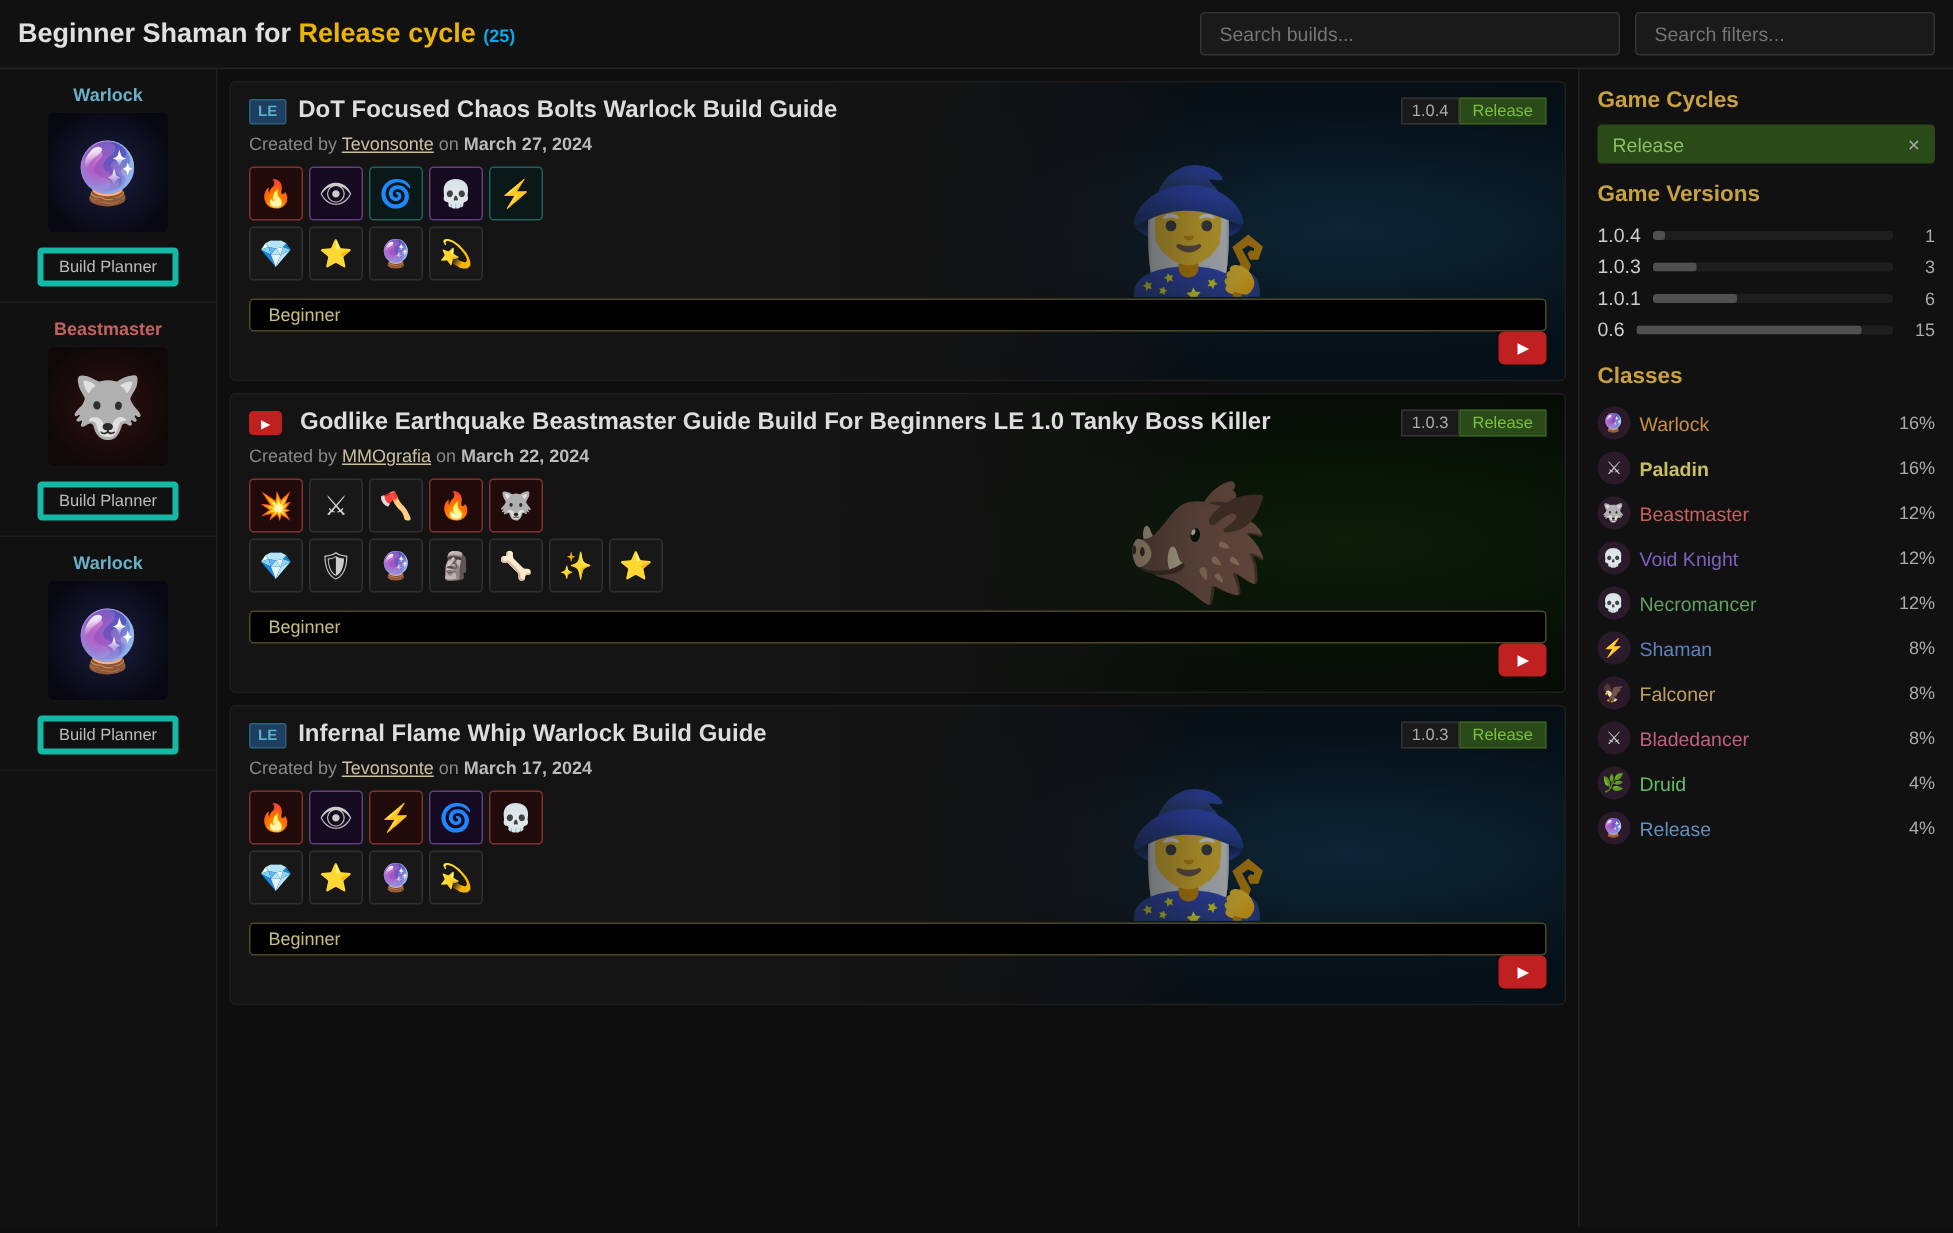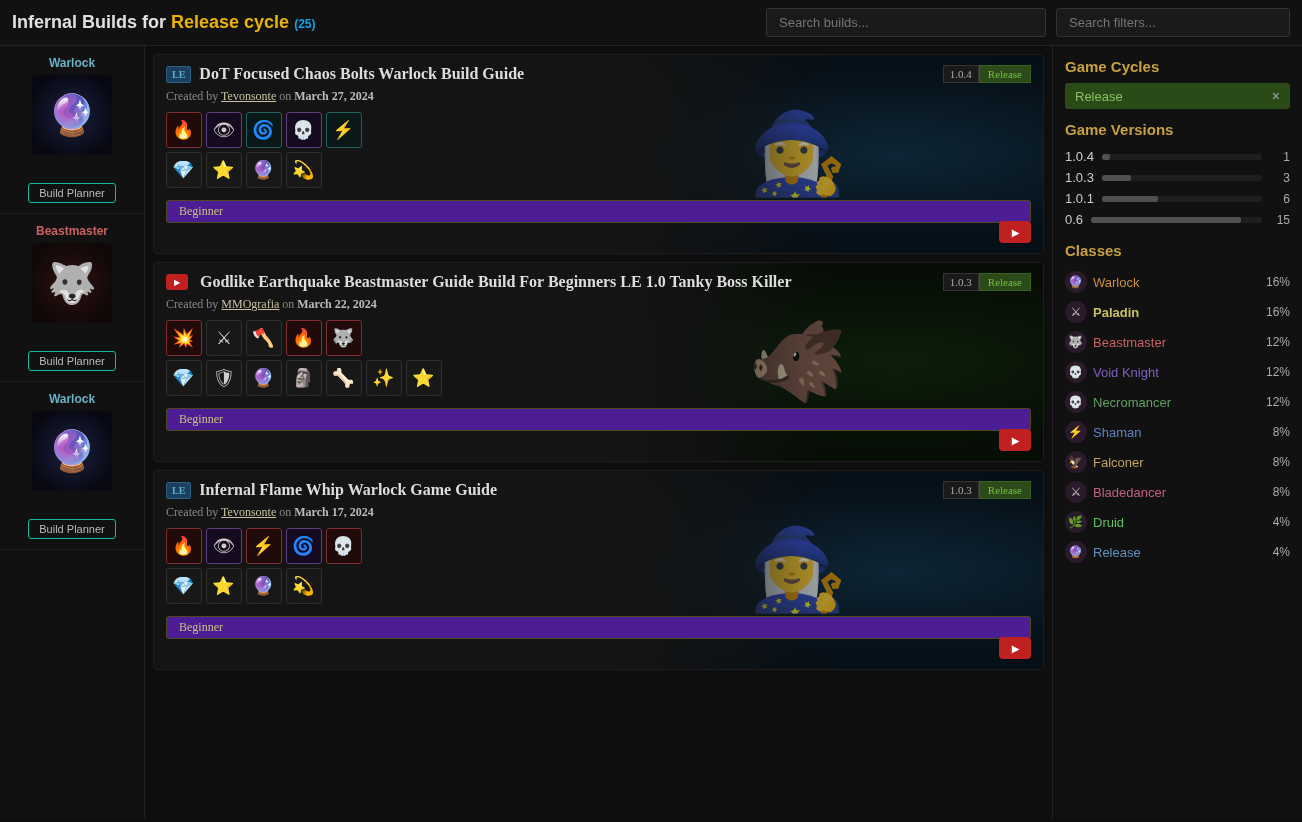--- a/index.html
+++ b/index.html
@@ -40,21 +40,21 @@
       padding: 6px 12px;
       width: 280px;
       font-size: 13px;
       border-radius: 3px;
     }
     .search-filters {
       background: #1a1a1a;
       border: 1px solid #333;
       color: #ccc;
       padding: 6px 12px;
-      width: 234px;
+      width: 200px;
       font-size: 13px;
       border-radius: 3px;
     }
 
     
     .main-layout {
       display: flex;
       height: calc(822px - 50px);
     }
 
@@ -96,39 +96,38 @@
     }
     .class-avatar .avatar-bg {
       position: absolute;
       inset: 0;
       display: flex;
       align-items: center;
       justify-content: center;
     }
     .build-planner-btn {
       background: transparent;
-      border: 1px solid #14b8a6;
+      border: 4px solid #14b8a6;
       color: #bbb;
       padding: 3px 10px;
       border-radius: 3px;
       cursor: pointer;
       font-size: 11px;
-      margin-top: 22px;
+      margin-top: 4px;
     }
 
     
     .builds-area {
       flex: 1;
       overflow-y: auto;
       background: #0e0e0e;
       padding: 8px;
       display: flex;
       flex-direction: column;
       gap: 8px;
-      font-family: Liberation Serif, serif;
     }
     .build-card {
       background: #141414;
       border: 1px solid #1e1e1e;
       border-radius: 4px;
       overflow: hidden;
       position: relative;
       min-height: 200px;
       display: flex;
       flex-direction: column;
@@ -211,21 +210,21 @@
       font-size: 18px;
       cursor: pointer;
     }
     .skill-icon.red { border-color: #803030; background: #200a0a; }
     .skill-icon.purple { border-color: #604080; background: #150a20; }
     .skill-icon.teal { border-color: #206060; background: #0a1818; }
     .skill-icon.dark { border-color: #303030; background: #181818; }
 
     .beginner-badge {
       display: inline-block;
-      background: #4c1d95;
+      background: #000000;
       color: #c8c080;
       border: 1px solid #504820;
       padding: 3px 12px;
       border-radius: 3px;
       font-size: 12px;
       margin-top: 8px;
       cursor: pointer;
     }
 
     .youtube-btn {
@@ -402,21 +401,21 @@
     .right-sidebar::-webkit-scrollbar-track { background: #0a0a0a; }
     .left-sidebar::-webkit-scrollbar-thumb,
     .builds-area::-webkit-scrollbar-thumb,
     .right-sidebar::-webkit-scrollbar-thumb { background: #333; border-radius: 2px; }
   </style>
 </head>
 <body>
 
 <div class="header">
   <span class="header-title">
-    <span>Infernal Builds for </span><span class="highlight">Release cycle</span>&nbsp;<span class="header-count">(25)</span>
+    <span>Beginner Shaman for </span><span class="highlight">Release cycle</span>&nbsp;<span class="header-count">(25)</span>
   </span>
   <input class="search-builds" type="text" placeholder="Search builds..." style="">
   <input class="search-filters" type="text" placeholder="Search filters..." style="">
 </div>
 
 <div class="main-layout">
 
   <div class="left-sidebar">
 
     <div class="class-card">
@@ -569,21 +568,21 @@
     </div>
 
     <div class="build-card">
       <div class="warlock-figure" style="background: radial-gradient(ellipse at 70% 50%, #0d2535 0%, #061018 60%, #040c12 100%);">
         <div style="position:absolute;left:0;top:0;bottom:0;width:50%;background:linear-gradient(to right,#141414,transparent);z-index:2;"></div>
         <span class="figure-art" style="position:relative;z-index:1;">🧙‍♀️</span>
       </div>
       <div class="build-card-inner" style="position:relative;z-index:3;">
         <div class="build-header">
           <span class="build-badge">LE</span>
-          <span class="build-title">Infernal Flame Whip Warlock Game Guide</span>
+          <span class="build-title">Infernal Flame Whip Warlock Build Guide</span>
           <div class="version-release">
             <span class="version-tag">1.0.3</span>
             <span class="release-tag">Release</span>
           </div>
         </div>
         <div class="build-meta">
           Created by <a>Tevonsonte</a> on <strong>March 17, 2024</strong>
         </div>
         <div class="skills-row">
           <div class="skill-icon red">

